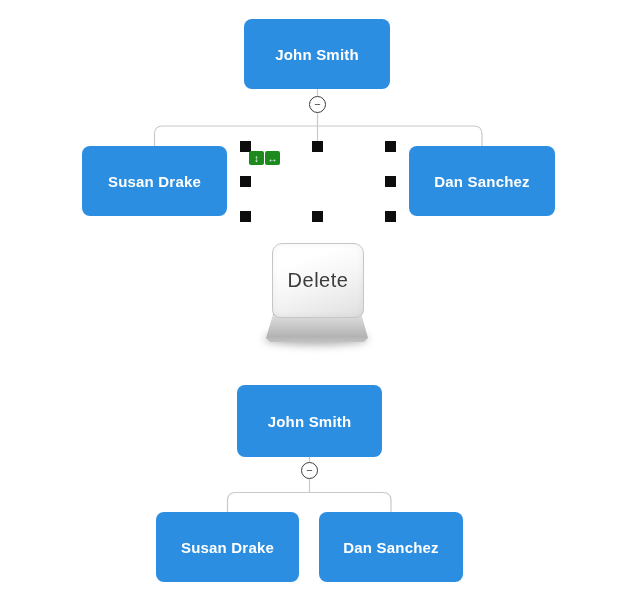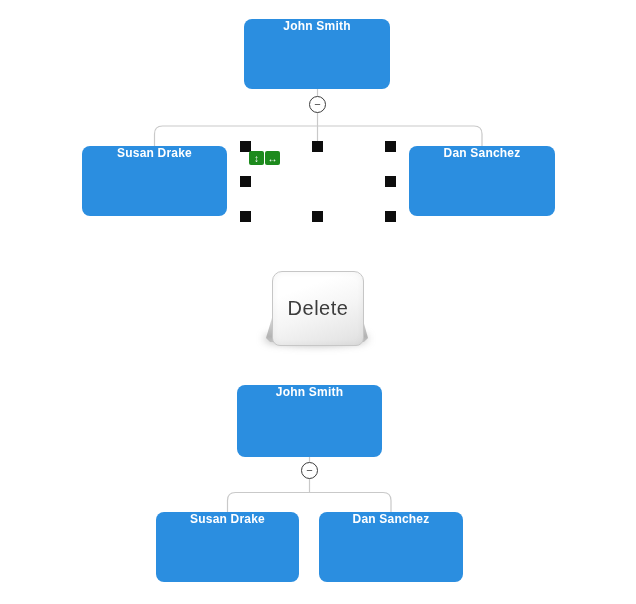--- a/index.html
+++ b/index.html
@@ -8,22 +8,22 @@
   }
   html,body{margin:0;padding:0;background:#fff;}
   .canvas{
     position:relative; width:636px; height:604px; background:#ffffff;
     overflow:hidden; font-family:"Liberation Sans", sans-serif;
   }
   .connectors{position:absolute; left:0; top:0; width:636px; height:604px; pointer-events:none;}
   .connectors path{stroke:var(--connector); stroke-width:1.2; fill:none;}
   .node{
     position:absolute; background:var(--node-fill); color:var(--node-text);
-    border-radius:8px; display:flex; justify-content:center;
-    font-size:12px; font-weight:bold; letter-spacing:.2px; cursor:default;
+    border-radius:8px; display:flex; align-items:center; justify-content:center;
+    font-size:15px; font-weight:bold; letter-spacing:.2px; cursor:default;
   }
   .collapse{
     position:absolute; width:15px; height:15px; border-radius:50%;
     border:1px solid var(--collapse-ring); background:#fff; color:var(--collapse-ring);
     display:flex; align-items:center; justify-content:center;
     font-size:11px; line-height:1;
   }
   .handle{position:absolute; width:11px; height:11px; background:var(--handle);}
   .badge{
     position:absolute; width:15px; height:14px; background:var(--badge);
@@ -41,21 +41,21 @@
     background:linear-gradient(to bottom,#dedede,#b3b3b3 80%,#c2c2c2);
     clip-path:polygon(7% 0,93.5% 0,100% 86%,96% 100%,4% 100%,0 86%);
     border-top:1px solid #a2a2a2;
   }
   .dkey-cap{
     position:absolute; left:10px; top:5px; width:90px; height:73px;
     background:linear-gradient(160deg,#ffffff 25%,#f5f5f5 55%,#e7e7e7 85%,#dedede 100%);
     border:1px solid #c6c6c6; border-radius:10px 10px 8px 8px;
     box-shadow:inset 0 0 7px rgba(0,0,0,.05);
     display:flex; align-items:center; justify-content:center;
-    font-size:20px; color:var(--key-text); letter-spacing:.5px;margin-top:28px;
+    font-size:20px; color:var(--key-text); letter-spacing:.5px;
   }
 </style>
 </head>
 <body>
 
 <div class="canvas">
 
   <svg class="connectors" viewBox="0 0 636 604">
 
     <path d="M317.5,89 V96"></path>

